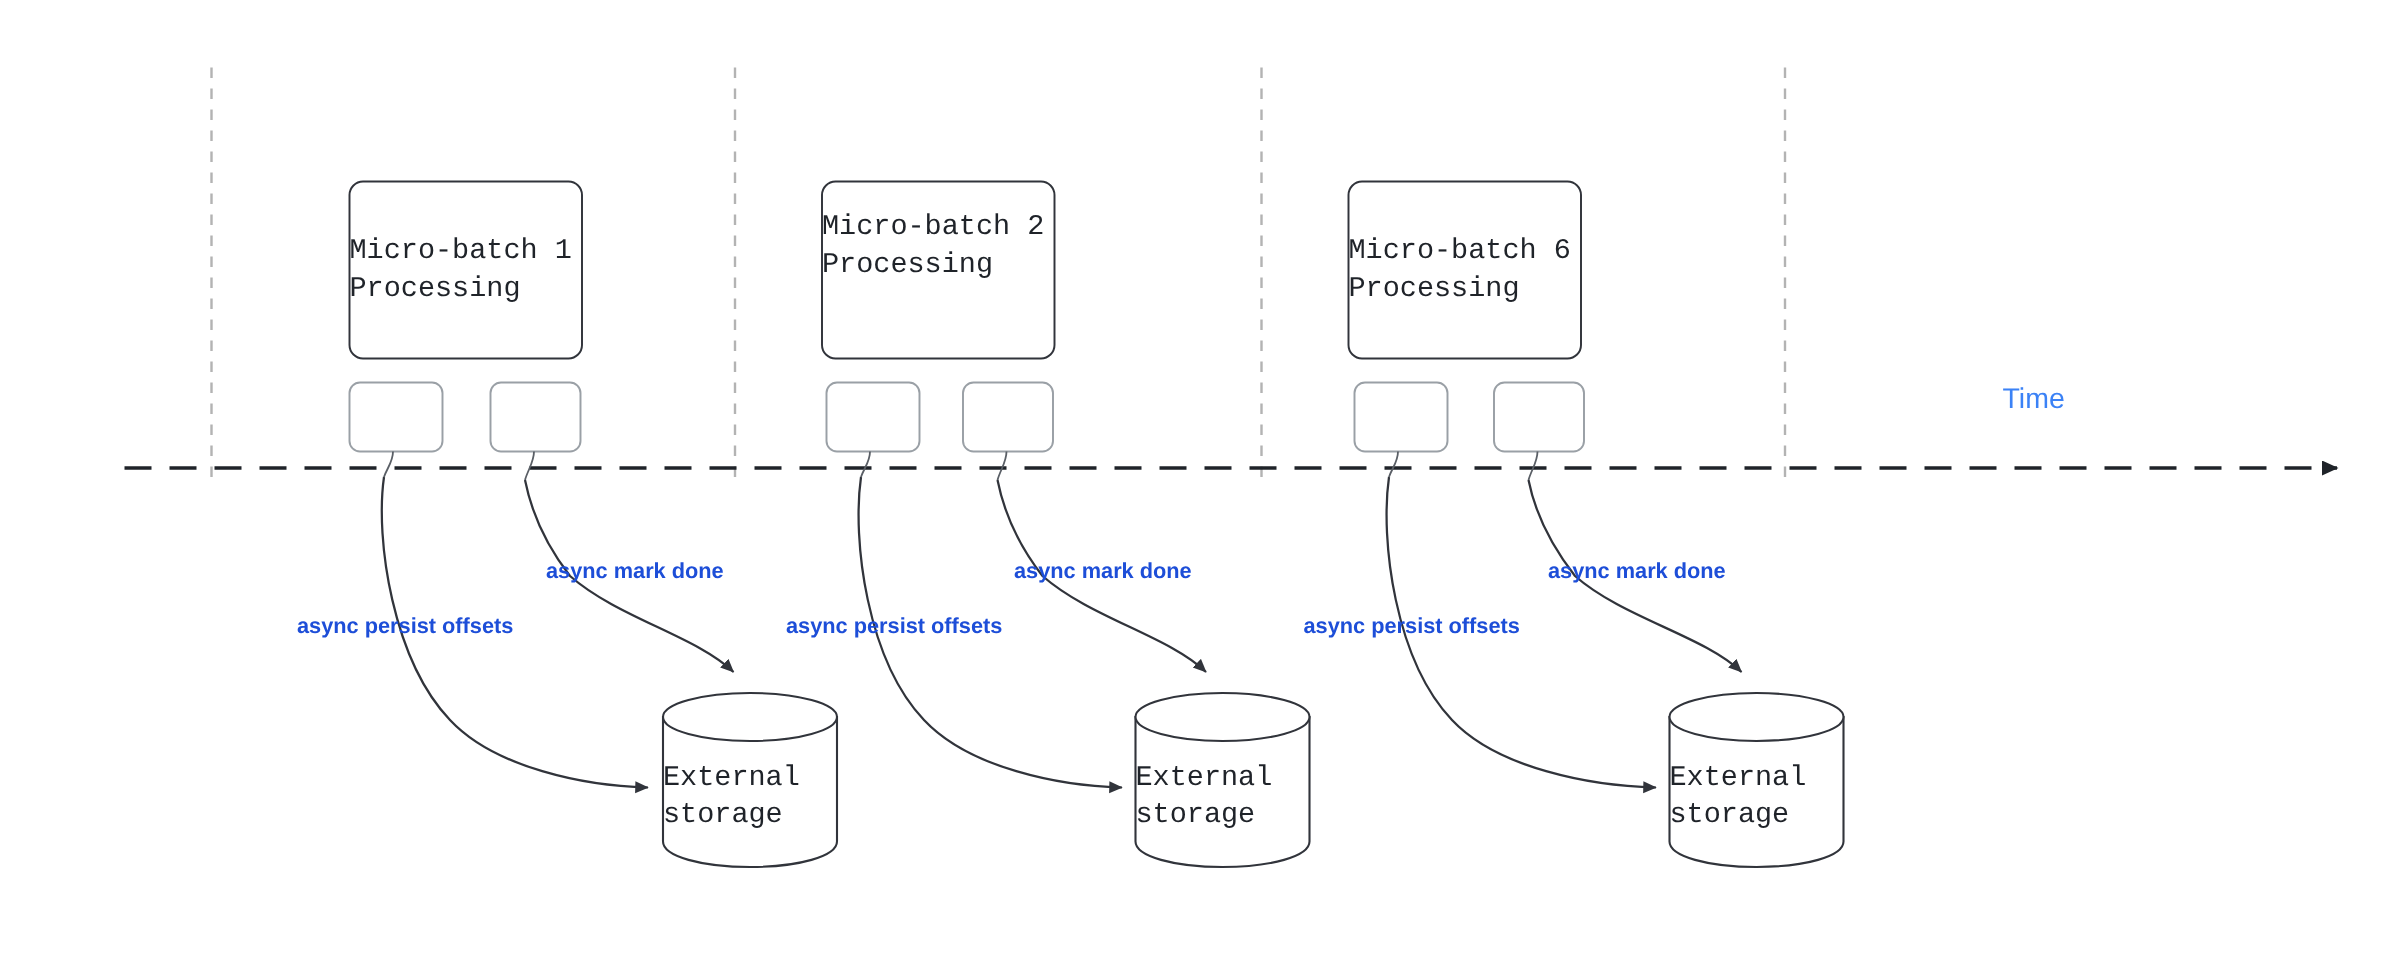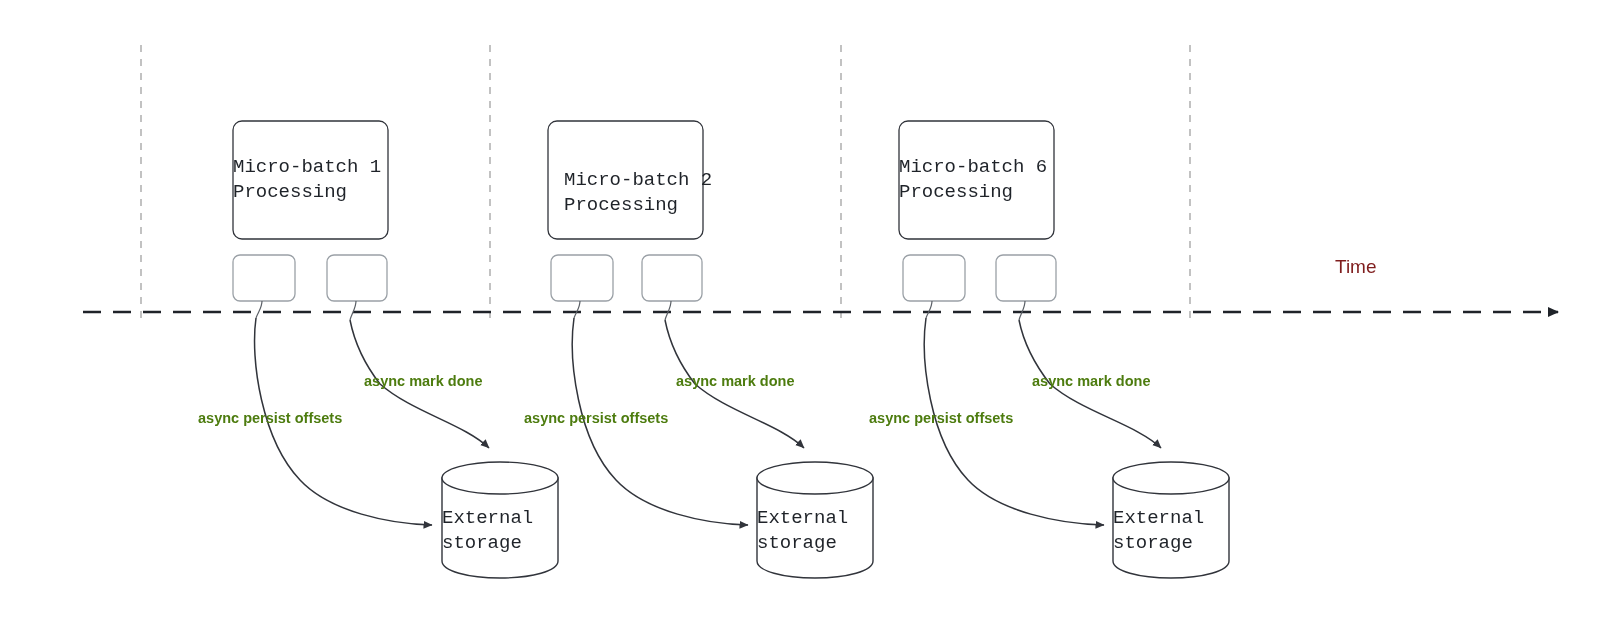--- a/index.html
+++ b/index.html
@@ -32,28 +32,28 @@
     text-align: left;
     line-height: 25px;
     white-space: pre-line;
     pointer-events: none;
   }
   .edge-label {
     position: absolute;
     font-family: "Liberation Sans", sans-serif;
     font-size: 14.5px;
     font-weight: bold;
-    color: #4d7c0f;
+    color: #1d4ed8;
     white-space: nowrap;
   }
   .time-label {
     position: absolute;
     font-family: "Liberation Sans", sans-serif;
     font-size: 19px;
-    color: #7f1d1d;
+    color: #3b82f6;
     white-space: nowrap;
   }
 </style>
 </head>
 <body>
 
 <div id="canvas">
 
   <svg id="diagram-svg" viewBox="0 0 1600 642" xmlns="http://www.w3.org/2000/svg">
     <defs>
@@ -124,21 +124,21 @@
 
       <g>
         <path d="M1113,478 L1113,561 C1113,571 1139,578 1171,578 C1203,578 1229,571 1229,561 L1229,478 Z" fill="#ffffff" stroke="#31343b" stroke-width="1.4"></path>
         <ellipse cx="1171" cy="478" rx="58" ry="16" fill="#ffffff" stroke="#31343b" stroke-width="1.4"></ellipse>
       </g>
     </g>
   </svg>
 
   <div class="node-label" style="left:233px; top:155px; width:155px;">Micro-batch 1
 Processing</div>
-  <div class="node-label" style="left:548px; top:168px; width:155px;margin-left:16px;">Micro-batch 2
+  <div class="node-label" style="left:548px; top:139px; width:155px;">Micro-batch 2
 Processing</div>
   <div class="node-label" style="left:899px; top:155px; width:155px;">Micro-batch 6
 Processing</div>
 
   <div class="node-label" style="left:442px; top:506px; width:116px;">External
 storage</div>
   <div class="node-label" style="left:757px; top:506px; width:116px;">External
 storage</div>
   <div class="node-label" style="left:1113px; top:506px; width:116px;">External
 storage</div>

